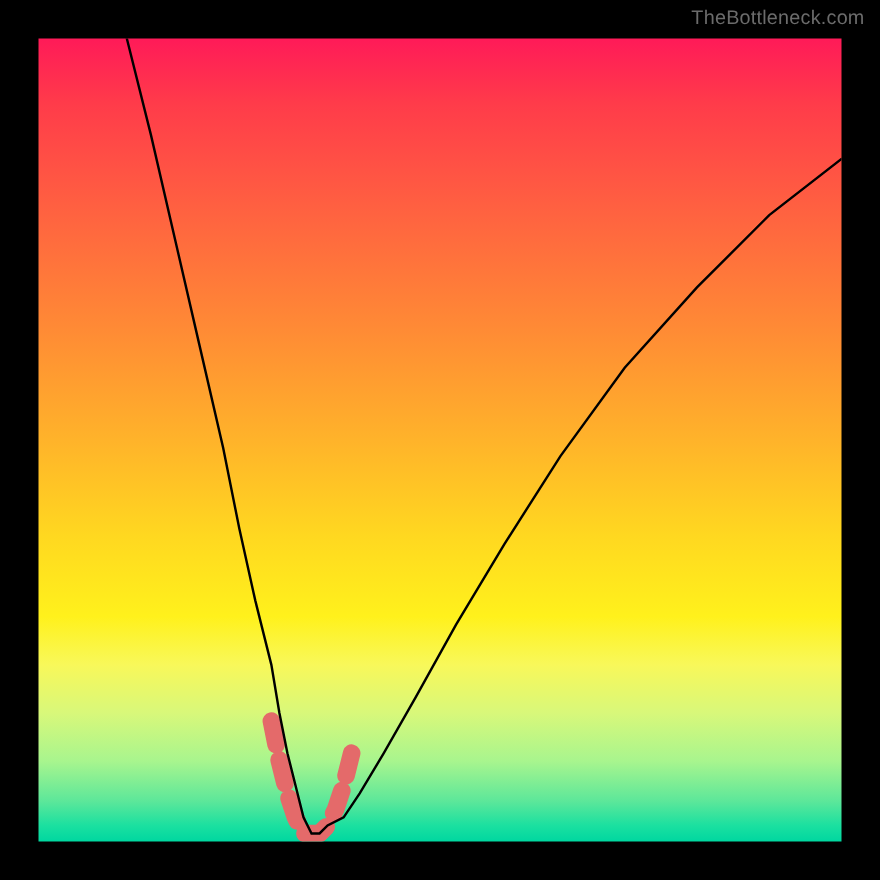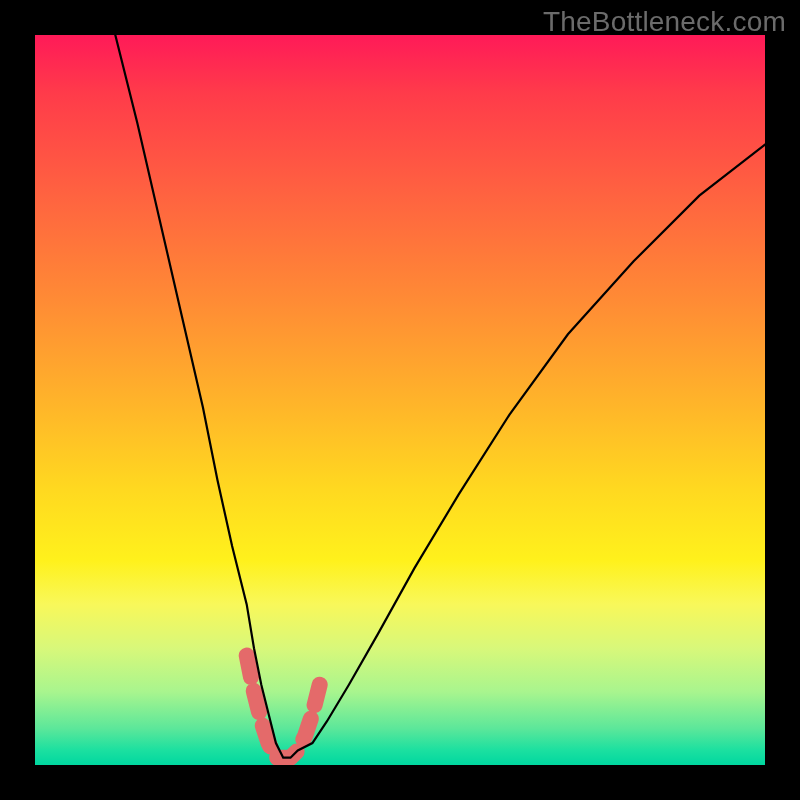--- a/index.html
+++ b/index.html
@@ -40,21 +40,21 @@
       #5ce79a 95%,
       #1be0a0 98%,
       #00d7a0 100%
     );
   }
   .watermark {
     position: absolute;
     top: 6px;
     right: 14px;
     color: #6b6b6b;
-    font-size: 28px;
+    font-size: 18px;
     font-weight: 500;
     letter-spacing: 0.2px;
     user-select: none;
   }
   svg.curve {
     position: absolute;
     left: 0;
     top: 0;
     width: 730px;
     height: 730px;

